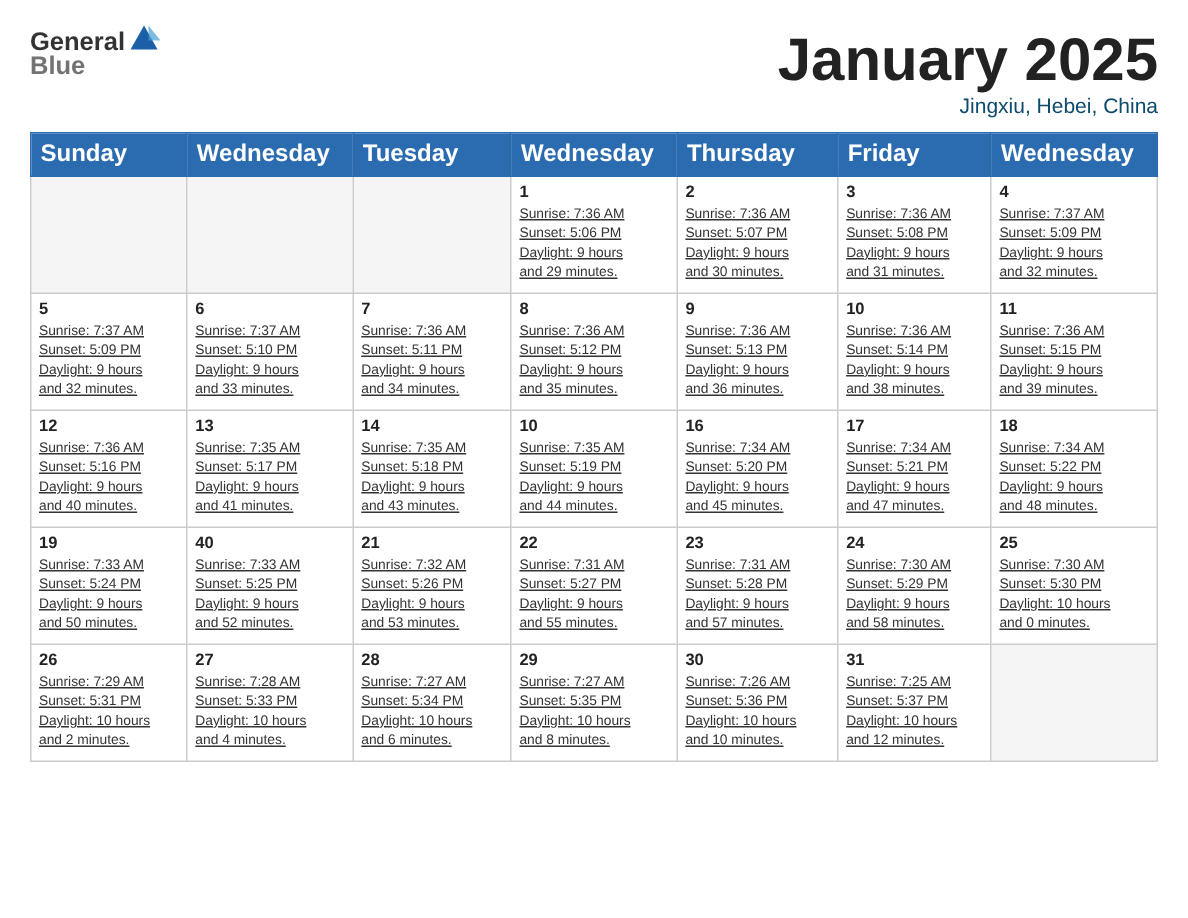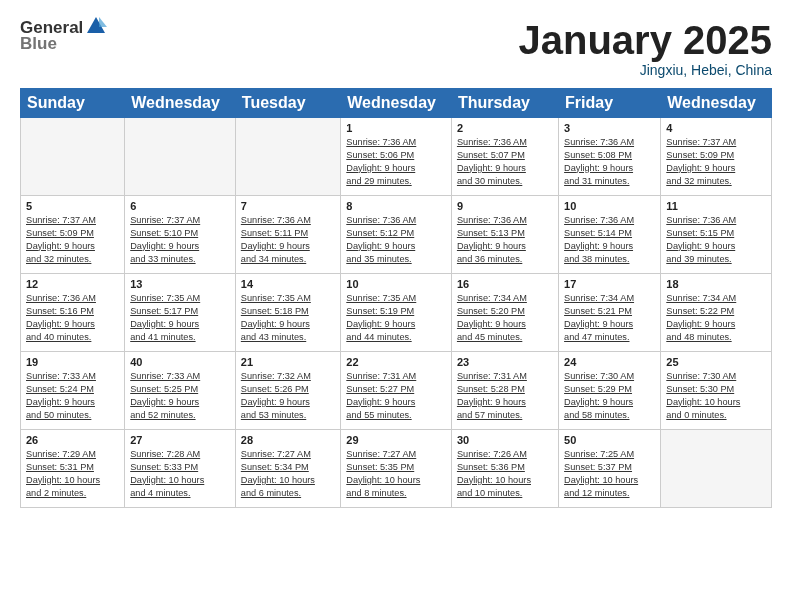--- a/index.html
+++ b/index.html
@@ -244,20 +244,20 @@
           </td>
           <td>
             <span class="day-num">29</span>
             <div class="day-content">Sunrise: 7:27 AM<br>Sunset: 5:35 PM<br>Daylight: 10 hours<br>and 8 minutes.</div>
           </td>
           <td>
             <span class="day-num">30</span>
             <div class="day-content">Sunrise: 7:26 AM<br>Sunset: 5:36 PM<br>Daylight: 10 hours<br>and 10 minutes.</div>
           </td>
           <td>
-            <span class="day-num">50</span>
+            <span class="day-num">31</span>
             <div class="day-content">Sunrise: 7:25 AM<br>Sunset: 5:37 PM<br>Daylight: 10 hours<br>and 12 minutes.</div>
           </td>
           <td class="empty"></td>
         </tr>
       </tbody>
   </table>
 </div>
 
 </body></html>

